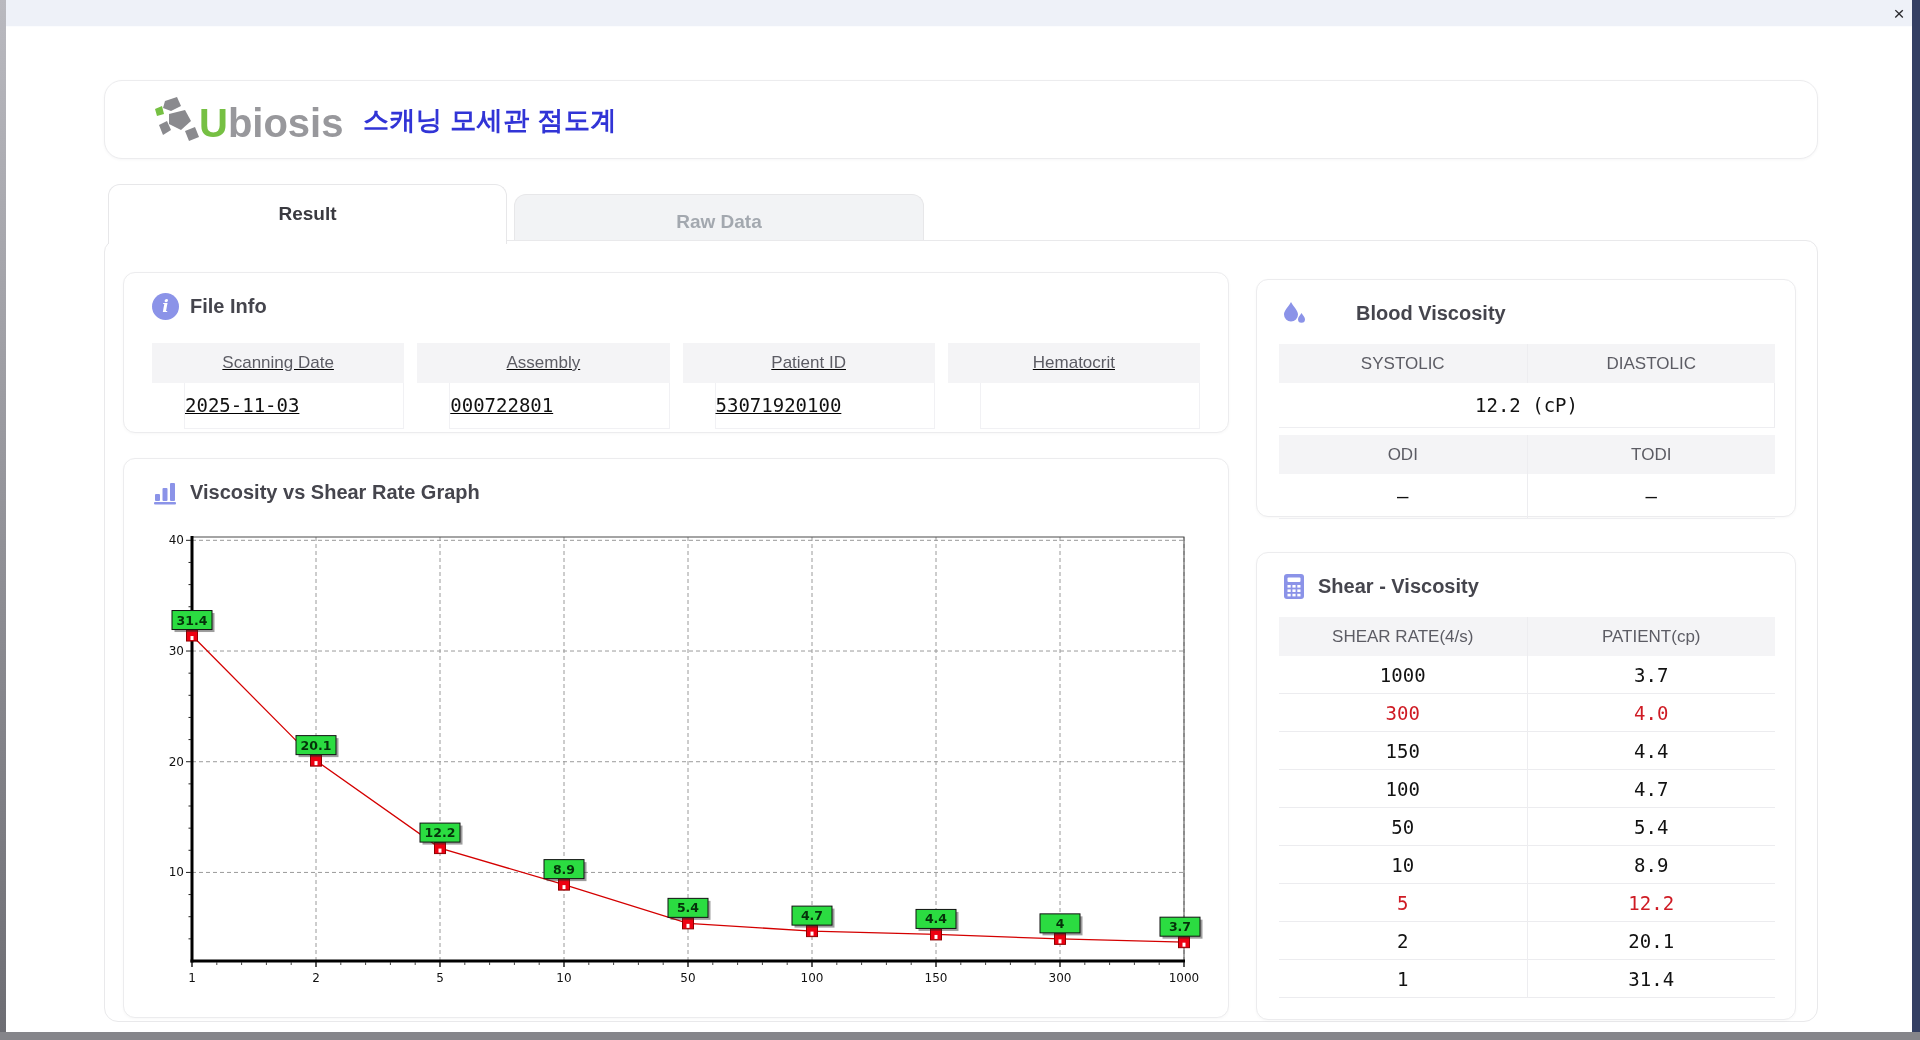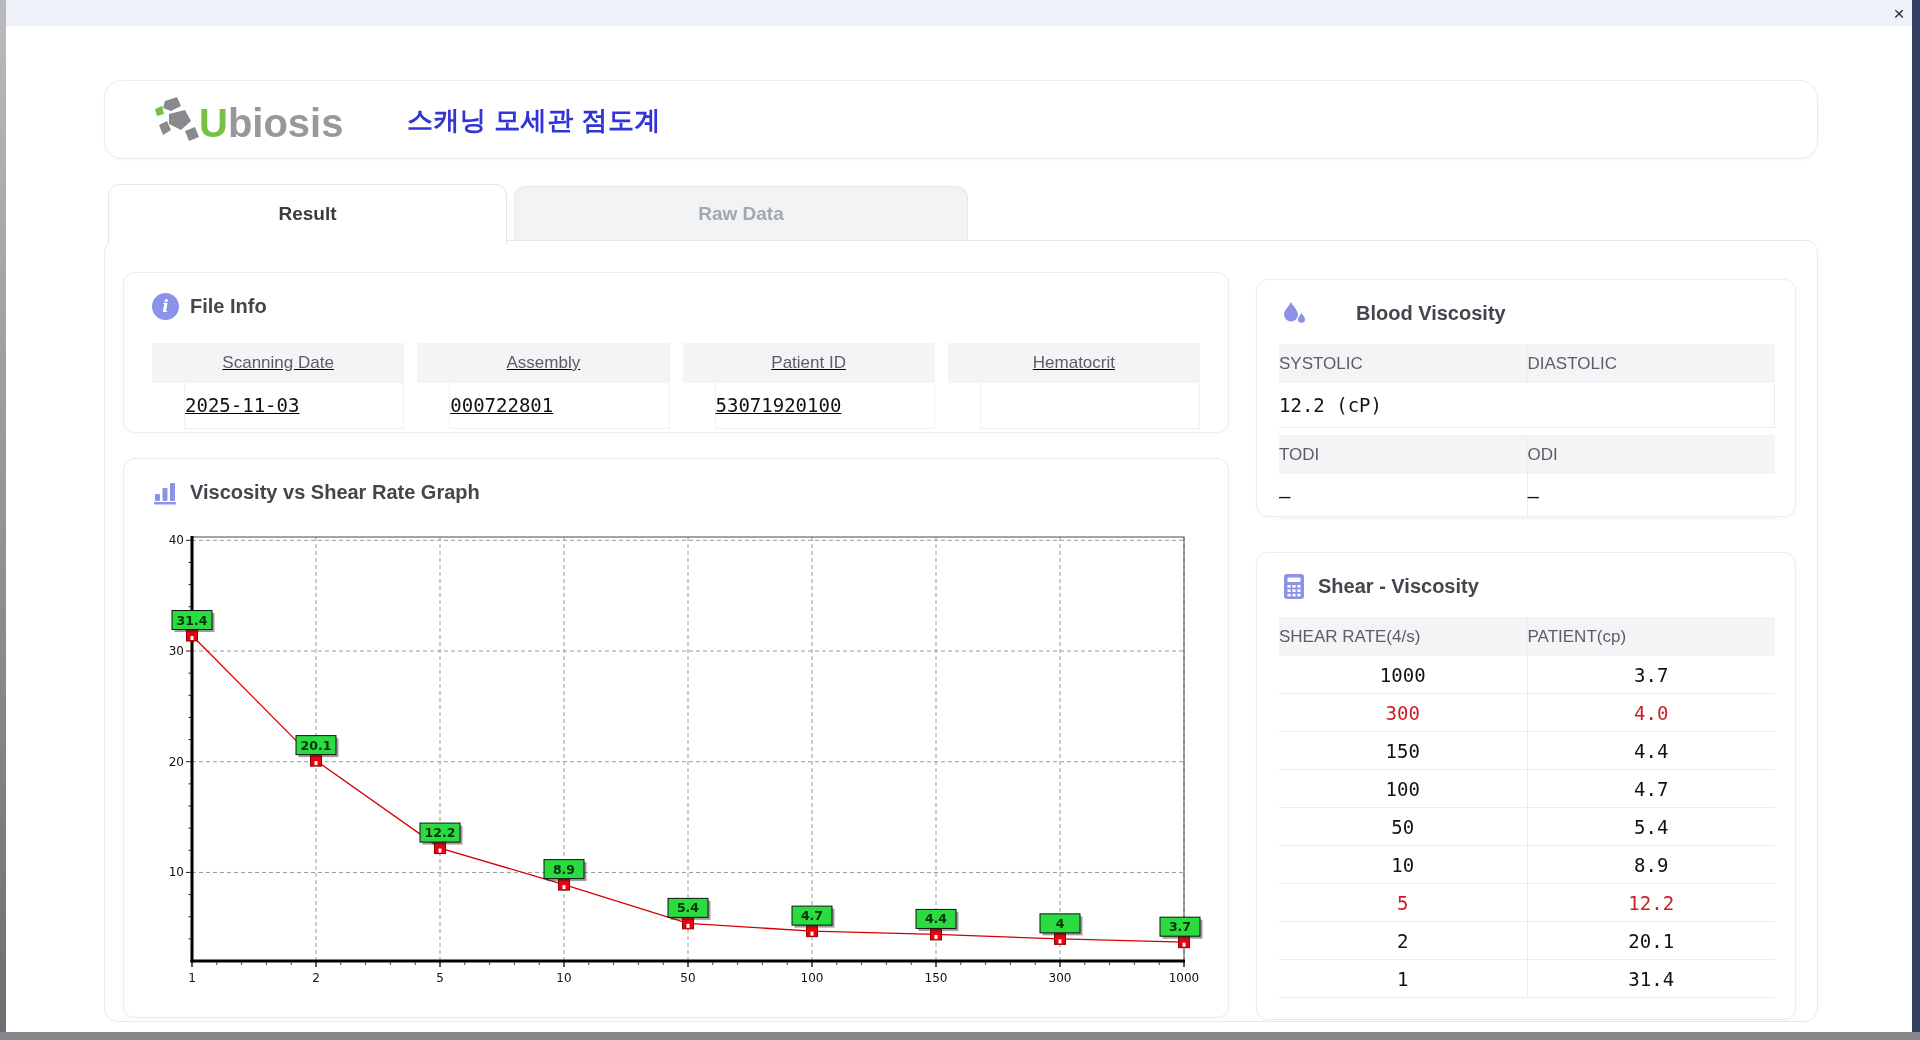--- a/index.html
+++ b/index.html
@@ -9,26 +9,26 @@
   .titlebar { position:absolute; left:0; top:0; width:1920px; height:27px; background:#eef1f8; border-bottom:1px solid #fbfcfe; }
   .edge-left { position:absolute; left:0; top:0; width:6px; height:1033px; background:linear-gradient(#b9b9bf,#6d6d73); }
   .edge-right { position:absolute; right:0; top:0; width:8px; height:1033px; background:#343f63; }
   .edge-bottom { position:absolute; left:0; bottom:0; width:1920px; height:8px; background:#85858a; }
   .close-btn { position:absolute; left:1886px; top:2px; width:26px; height:24px; text-align:center;
                font-size:19px; line-height:24px; color:#2b2b2f; cursor:pointer; }
   
   .header-card { position:absolute; left:104px; top:80px; width:1714px; height:79px; background:#fff;
                  border:1px solid #ececee; border-radius:18px; box-shadow:0 1px 3px rgba(20,20,40,.04); }
   .logo { position:absolute; left:46px; top:12px; height:56px; }
-  .app-title { position:absolute; left:258px; top:22px; font-size:26px; font-weight:bold; color:#3134d6; letter-spacing:.5px;margin-left:44px; }
+  .app-title { position:absolute; left:258px; top:22px; font-size:26px; font-weight:bold; color:#3134d6; letter-spacing:.5px; }
   
   .tab { position:absolute; text-align:center; font-weight:bold; font-size:19px;
          border:1px solid #e7e7e9; border-bottom:none; border-radius:12px 12px 0 0; cursor:pointer; }
   .tab.active { left:108px; top:184px; width:399px; height:60px; background:#fff; color:#3a3a40; line-height:58px; z-index:3; }
-  .tab.inactive { left:514px; top:186px; width:454px; height:56px; background:#f2f3f5; color:#a3a8af; line-height:54px; z-index:0; }
+  .tab.inactive { left:514px; top:194px; width:410px; height:56px; background:#f2f3f5; color:#a3a8af; line-height:54px; z-index:0; }
   
   .pane { position:absolute; left:104px; top:240px; width:1714px; height:782px; background:#fff;
           border:1px solid #e9e9eb; border-radius:12px 12px 14px 14px; z-index:1; }
   .card { position:absolute; background:#fff; border:1px solid #ececee; border-radius:12px; box-shadow:0 1px 3px rgba(20,20,40,.03); }
   .card-head { position:absolute; left:28px; top:20px; display:flex; align-items:center; gap:11px; }
   .card-title { font-size:20px; font-weight:bold; color:#45454d; }
   .icon-badge { width:27px; height:27px; border-radius:50%; background:#8b93e8; color:#fff; text-align:center;
                 line-height:27px; font-family:"DejaVu Serif",serif; font-style:italic; font-weight:bold; font-size:17px; }
   
   #file-info { left:18px; top:31px; width:1106px; height:161px; }
@@ -36,21 +36,21 @@
   .fi-col { flex:1;text-decoration:underline; }
   .fi-h { height:40px; background:#f4f4f6; color:#5c5c64; font-size:17px; text-align:center; line-height:40px; }
   .fi-v { height:46px; background:#fff; border:1px solid #f1f1f4; border-top:none; color:#121212;
           font-family:"DejaVu Sans Mono","Liberation Mono",monospace; font-size:19px; text-align:left; line-height:44px;margin-left:32px; }
   
   #graph-card { left:18px; top:217px; width:1106px; height:560px; }
   #viscosity-chart { position:absolute; left:32px; top:68px; overflow:visible; }
   
   .tbl { position:absolute; left:22px; width:496px; }
   .trow { display:flex; }
-  .trow > div { flex:1; text-align:left; }
+  .trow > div { flex:1; text-align:center; }
   .thead > div { background:#f4f4f6; color:#5c5c64; font-size:17px; height:39px; line-height:39px; }
   .tval > div { font-family:"DejaVu Sans Mono","Liberation Mono",monospace; font-size:19px; color:#121212;
                 height:45px; line-height:45px; border-bottom:1px solid #eeeef1; }
   .tval > div:first-child, .thead > div:first-child { border-right:1px solid #ededf0; }
   #blood-card { left:1151px; top:38px; width:540px; height:238px; }
   #shear-card { left:1151px; top:311px; width:540px; height:468px; }
   .sh-row { display:flex; }
   .sh-row > div { flex:1; text-align:center; font-family:"DejaVu Sans Mono","Liberation Mono",monospace;
                   font-size:19px; color:#121212; height:38px; line-height:38px; border-bottom:1px solid #ececef; }
   .sh-row > div:first-child { border-right:1px solid #ededf0; }
@@ -273,22 +273,22 @@
     <div class="tbl" id="bv-table" style="top:64px;">
         <div class="trow thead">
           <div>SYSTOLIC</div>
           <div>DIASTOLIC</div>
         </div>
         <div class="trow tval">
           <div>12.2 (cP)</div>
         </div>
         <div class="bv-gap"></div>
         <div class="trow thead">
+          <div>ODI</div>
           <div>TODI</div>
-          <div>ODI</div>
         </div>
         <div class="trow tval">
           <div>–</div>
           <div>–</div>
         </div>
       </div>
   </div>
 
   <div class="card" id="shear-card">
     <div class="card-head" style="left:24px;">

